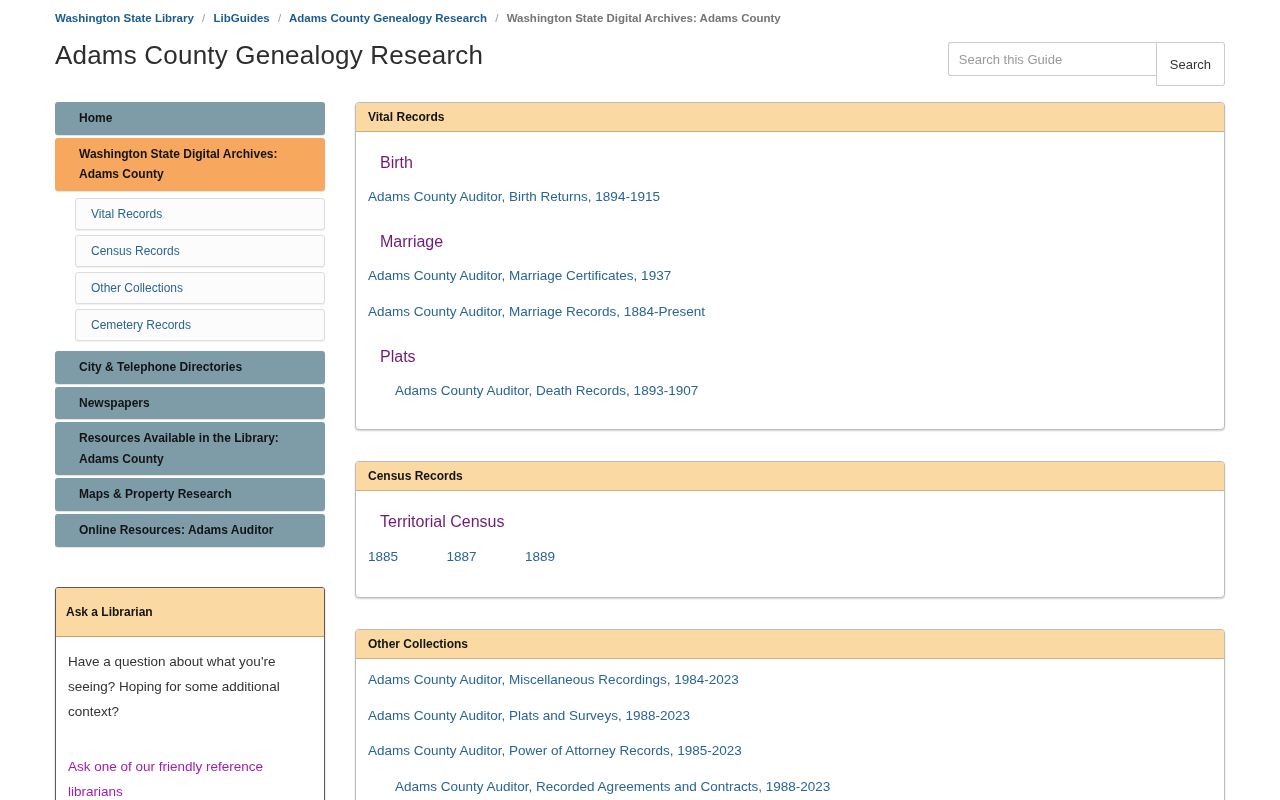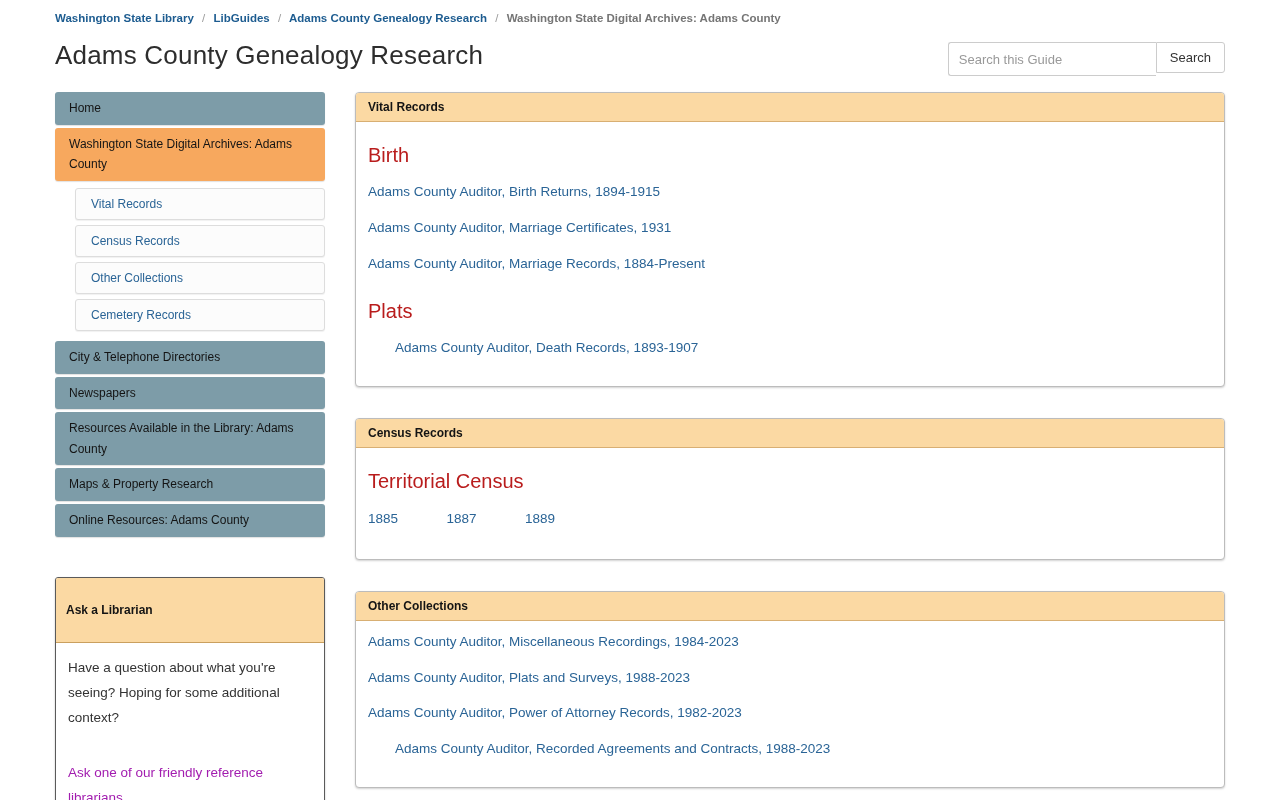--- a/index.html
+++ b/index.html
@@ -21,68 +21,68 @@
   .page-header { display: flex; justify-content: space-between; align-items: flex-start; margin-top: 14px; margin-bottom: 16px; }
   h1.page-title { font-size: 26px; font-weight: 400; color: #2d2d2d; letter-spacing: 0.2px; }
   .search { display: flex; margin-top: 2px; }
   .search input {
     width: 208px; height: 31px; border: 1px solid #cccccc; border-right: none;
     border-radius: 3px 0 0 3px; padding: 16px 10px; font-size: 13px;
     font-family: "Liberation Sans", sans-serif; color: #333; outline: none;
   }
   .search input::placeholder { color: #999; }
   .search button {
-    height: 31px; border: 1px solid #cccccc; background: #ffffff;
+    height: 44px; border: 1px solid #cccccc; background: #ffffff;
     border-radius: 0 3px 3px 0; padding: 0 13px; font-size: 13px;
     font-family: "Liberation Sans", sans-serif; color: #333; cursor: pointer;
   }
 
   
   .layout { display: flex; align-items: flex-start; gap: 30px; }
   .sidebar { width: 270px; flex-shrink: 0; }
   .main-col { flex: 1; min-width: 0; }
 
   
   .nav-item {
-    background: #7d9ca8; color: #141414; font-size: 12px; font-weight: normal;
-    line-height: 1.72; padding: 6px 14px; border-radius: 3px; margin-bottom: 3px;
+    background: #7d9ca8; color: #141414; font-size: 12px; font-weight: bold;
+    line-height: 1.72; padding: 6px 24px; border-radius: 3px; margin-bottom: 3px;
     cursor: pointer; box-shadow: 0 1px 1px rgba(0,0,0,0.12);
   }
   .nav-item.active { background: #f7a85e; }
   .subnav { padding: 4px 0 5px 20px; }
   .subnav-item {
     background: #fcfcfc; border: 1px solid #dddddd; border-radius: 3px;
     padding: 8px 15px; margin-bottom: 5px; font-size: 12px; color: #2a6496;
     cursor: pointer; box-shadow: 0 1px 1px rgba(0,0,0,0.06);
   }
 
   
   .ask-box {
     margin-top: 40px; border: 1px solid #5a5a5a; border-radius: 3px;
     overflow: hidden; box-shadow: 0 1px 2px rgba(0,0,0,0.25); background: #fff;
   }
   .ask-box-header {
     background: #fbd9a3; border-bottom: 1px solid #caa express05f;
     border-bottom: 1px solid #caa05f;
-    padding: 25px 10px; font-size: 12px; font-weight: bold; color: #141414;
+    padding: 17px 10px; font-size: 12px; font-weight: bold; color: #141414;
   }
   .ask-box-body { padding: 13px 12px 18px; font-size: 13.5px; line-height: 1.85; color: #333; }
   .ask-box-body a { color: #a21caf; text-decoration: none; cursor: pointer; display: inline-block; margin-top: 30px; }
 
   
   .content-box {
     border: 1px solid #bcbcbc; border-radius: 4px; margin-bottom: 31px;
     background: #fff; box-shadow: 0 1px 2px rgba(0,0,0,0.18); overflow: hidden;
   }
   .content-box-header {
     background: #fbd9a3; border-bottom: 1px solid #d8af73;
     padding: 7px 12px; font-size: 12px; font-weight: bold; color: #141414;
   }
   .content-box-body { padding: 12px 12px 22px; }
-  .section-heading { font-size: 20px; font-weight: 400; color: #b91c1c; margin: 26px 0 16px; }
+  .section-heading { font-size: 16px; font-weight: 400; color: #701a75; margin: 26px 12px 16px; }
   .content-box-body .section-heading:first-child { margin-top: 10px; }
   .record-link {
     display: block; color: #2a6496; font-size: 13.5px; text-decoration: none;
     cursor: pointer; margin-bottom: 17px; line-height: 1.4;
   }
   .record-link:last-child { margin-bottom: 6px; margin-left: 27px; }
   .year-links { margin-bottom: 10px; }
   .year-link {
     display: inline-block; color: #2a6496; font-size: 13.5px; text-decoration: none;
     cursor: pointer; margin-right: 44px;
@@ -121,40 +121,41 @@
         <div class="subnav-item">Vital Records</div>
         <div class="subnav-item">Census Records</div>
         <div class="subnav-item">Other Collections</div>
         <div class="subnav-item">Cemetery Records</div>
       </div>
 
       <div class="nav-item">City &amp; Telephone Directories</div>
       <div class="nav-item">Newspapers</div>
       <div class="nav-item">Resources Available in the Library: Adams County</div>
       <div class="nav-item">Maps &amp; Property Research</div>
-      <div class="nav-item">Online Resources: Adams County</div>
+      <div class="nav-item">Online Resources: Adams Auditor</div>
 
       <div class="ask-box">
         <div class="ask-box-header">Ask a Librarian</div>
         <div class="ask-box-body">
           <span>Have a question about what you're seeing? Hoping for some additional context?</span>
           <a>Ask one of our friendly reference librarians</a>
         </div>
       </div>
     </aside>
 
     <main class="main-col">
 
       <section class="content-box">
         <div class="content-box-header">Vital Records</div>
         <div class="content-box-body">
           <h2 class="section-heading">Birth</h2>
           <a class="record-link">Adams County Auditor, Birth Returns, 1894-1915</a>
 
-          <a class="record-link">Adams County Auditor, Marriage Certificates, 1931</a>
+          <h2 class="section-heading">Marriage</h2>
+          <a class="record-link">Adams County Auditor, Marriage Certificates, 1937</a>
           <a class="record-link">Adams County Auditor, Marriage Records, 1884-Present</a>
 
           <h2 class="section-heading">Plats</h2>
           <a class="record-link">Adams County Auditor, Death Records, 1893-1907</a>
         </div>
       </section>
 
       <section class="content-box">
         <div class="content-box-header">Census Records</div>
         <div class="content-box-body">
@@ -165,21 +166,21 @@
             <a class="year-link">1889</a>
           </div>
         </div>
       </section>
 
       <section class="content-box">
         <div class="content-box-header">Other Collections</div>
         <div class="content-box-body">
           <a class="record-link">Adams County Auditor, Miscellaneous Recordings, 1984-2023</a>
           <a class="record-link">Adams County Auditor, Plats and Surveys, 1988-2023</a>
-          <a class="record-link">Adams County Auditor, Power of Attorney Records, 1982-2023</a>
+          <a class="record-link">Adams County Auditor, Power of Attorney Records, 1985-2023</a>
           <a class="record-link">Adams County Auditor, Recorded Agreements and Contracts, 1988-2023</a>
 
         </div>
       </section>
 
     </main>
   </div>
 </div>
 
 </body></html>

